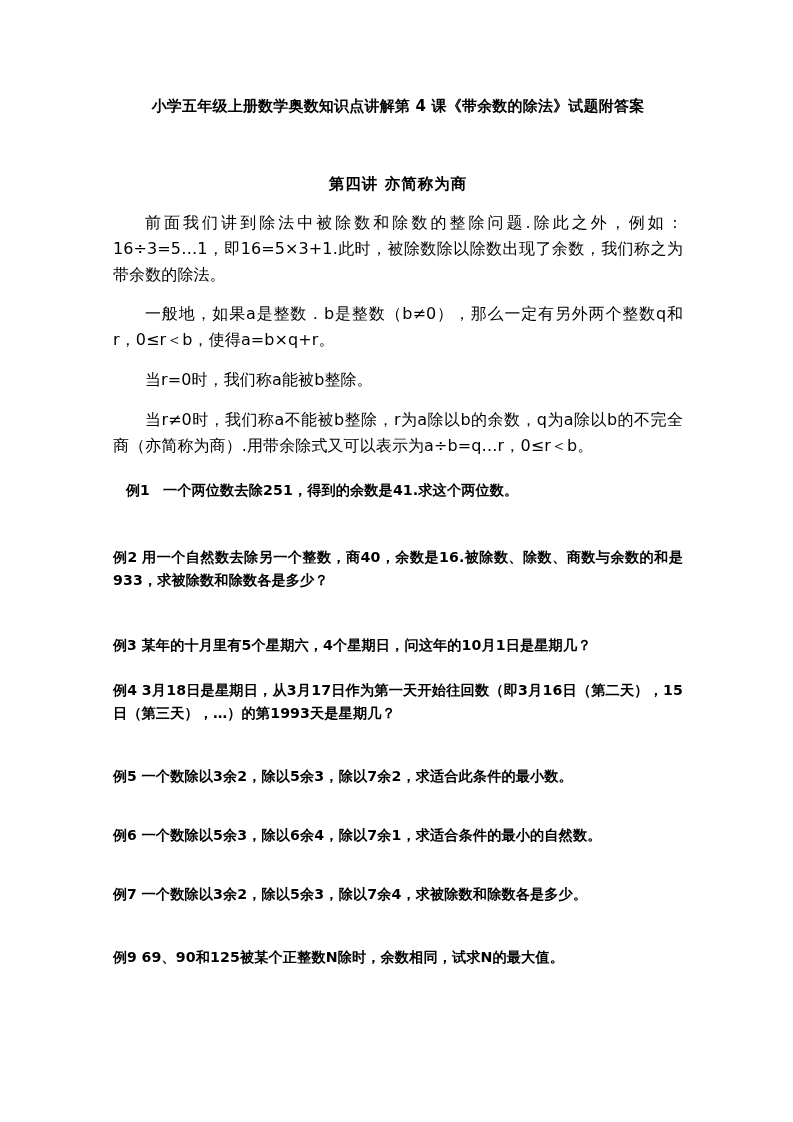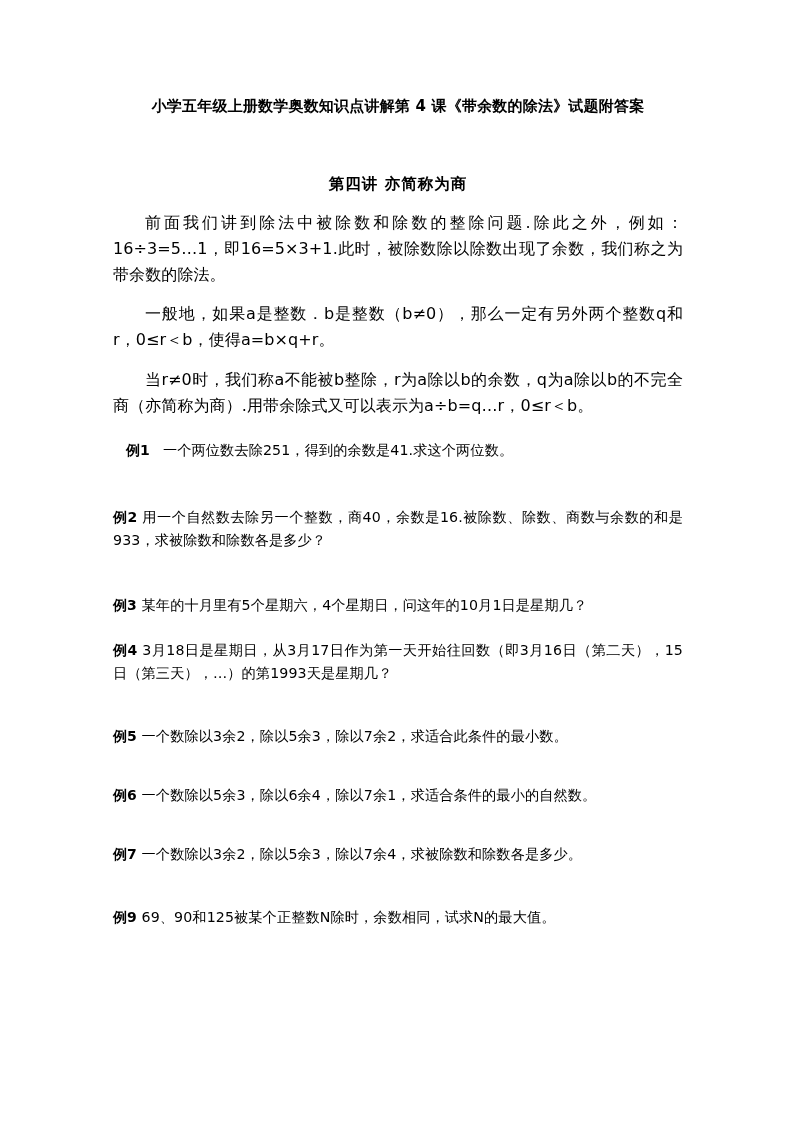--- a/index.html
+++ b/index.html
@@ -66,21 +66,21 @@
     font-size: 14.2px;
     line-height: 1.62;
     text-align: justify;
     letter-spacing: 0.1px;
   }
   .example .label {
     font-weight: bold;
     font-size: 14px;
   }
   .example .body {
-    font-weight: normal;
+    font-weight: bold;
     margin-top: 24px;
   }
 
   
   .ex1  { padding-top: 20px; padding-left: 13px; }
   .ex1 .body { padding-left: 13px; }
   .ex2  { padding-top: 44px; }
   .ex3  { padding-top: 42px; }
   .ex4  { padding-top: 22px; }
   .ex5  { padding-top: 40px; }
@@ -96,20 +96,21 @@
   <div class="content">
 
     <h1 class="doc-title">小学五年级上册数学奥数知识点讲解第 4 课《带余数的除法》试题附答案</h1>
 
     <h2 class="section-title">第四讲  亦简称为商</h2>
 
     <p class="para">前面我们讲到除法中被除数和除数的整除问题.除此之外，例如：16÷3=5…1，即16=5×3+1.此时，被除数除以除数出现了余数，我们称之为带余数的除法。</p>
 
     <p class="para">一般地，如果a是整数．b是整数（b≠0），那么一定有另外两个整数q和r，0≤r＜b，使得a=b×q+r。</p>
 
+    <p class="para">当r=0时，我们称a能被b整除。</p>
 
     <p class="para">当r≠0时，我们称a不能被b整除，r为a除以b的余数，q为a除以b的不完全商（亦简称为商）.用带余除式又可以表示为a÷b=q…r，0≤r＜b。</p>
 
     <p class="example ex1">
       <span class="label">例1</span><span class="body">一个两位数去除251，得到的余数是41.求这个两位数。</span>
     </p>
 
     <p class="example ex2">
       <span class="label">例2</span>&nbsp;<span class="body">用一个自然数去除另一个整数，商40，余数是16.被除数、除数、商数与余数的和是933，求被除数和除数各是多少？</span>
     </p>

